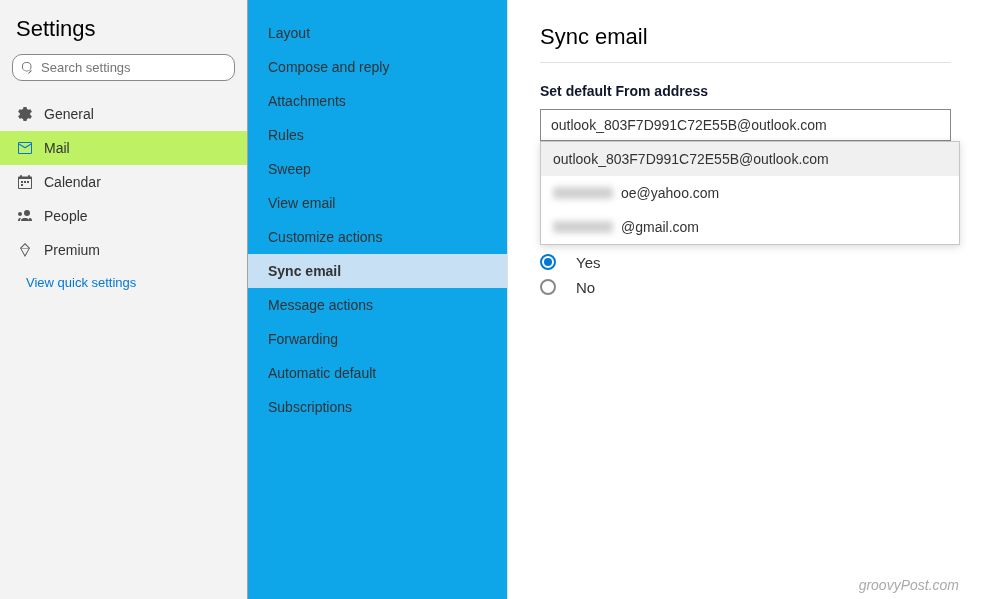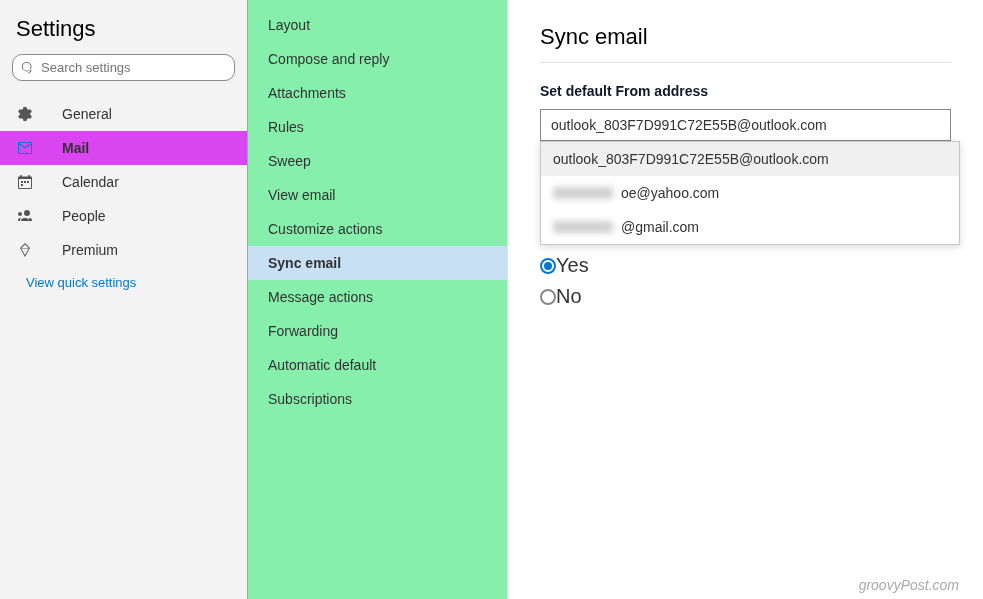--- a/index.html
+++ b/index.html
@@ -60,26 +60,26 @@
     }
 
     .nav-item {
       display: flex;
       align-items: center;
       padding: 8px 16px;
       cursor: pointer;
       border-radius: 0;
       font-size: 14px;
       color: #333;
-      gap: 28px;
+      gap: 10px;
     }
 
     .nav-item.active {
-      background: #d946ef;
-      font-weight: 700;
+      background: #bef264;
+      font-weight: 400;
     }
 
     .nav-item .nav-icon {
       width: 18px;
       height: 18px;
       display: flex;
       align-items: center;
       justify-content: center;
       flex-shrink: 0;
     }
@@ -89,23 +89,23 @@
       color: #0078d4;
       cursor: pointer;
       font-size: 13px;
       margin-left: 10px;
     }
 
     
     .middle-col {
       width: 260px;
       min-width: 260px;
-      background: #86efac;
+      background: #0ea5e9;
       border-right: 1px solid #e0e0e0;
-      padding: 8px 0;
+      padding: 16px 0;
       overflow-y: auto;
     }
 
     .middle-item {
       padding: 9px 20px;
       cursor: pointer;
       font-size: 14px;
       color: #333;
     }
 
@@ -210,24 +210,24 @@
       margin-bottom: 10px;
     }
 
     .pop-sublabel {
       font-size: 14px;
       margin-bottom: 10px;
     }
 
     .radio-option {
       display: flex;
-      align-items: center;
-      gap: 0;
+      align-items: flex-start;
+      gap: 20px;
       margin-bottom: 8px;
-      font-size: 20px;
+      font-size: 15px;
       cursor: pointer;
     }
 
     .radio-circle {
       width: 16px;
       height: 16px;
       border-radius: 50%;
       border: 2px solid #8a8886;
       display: flex;
       align-items: center;

